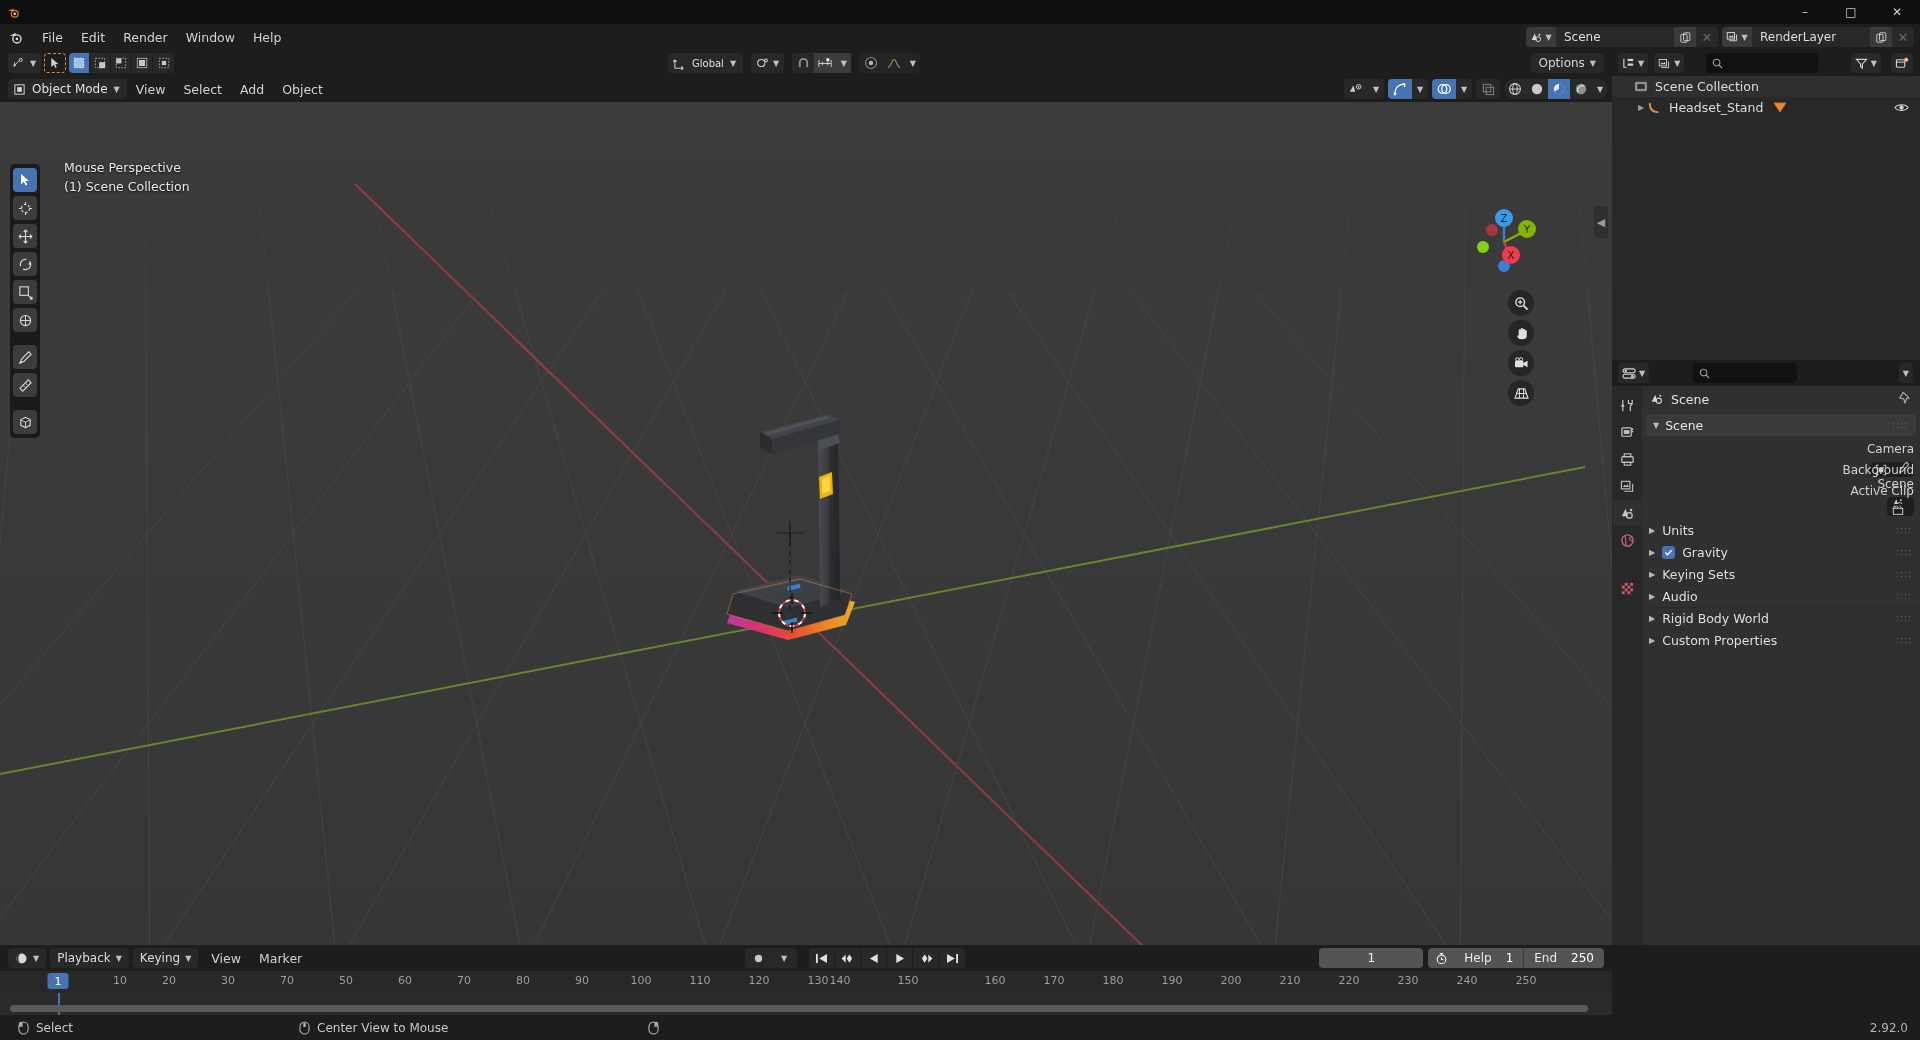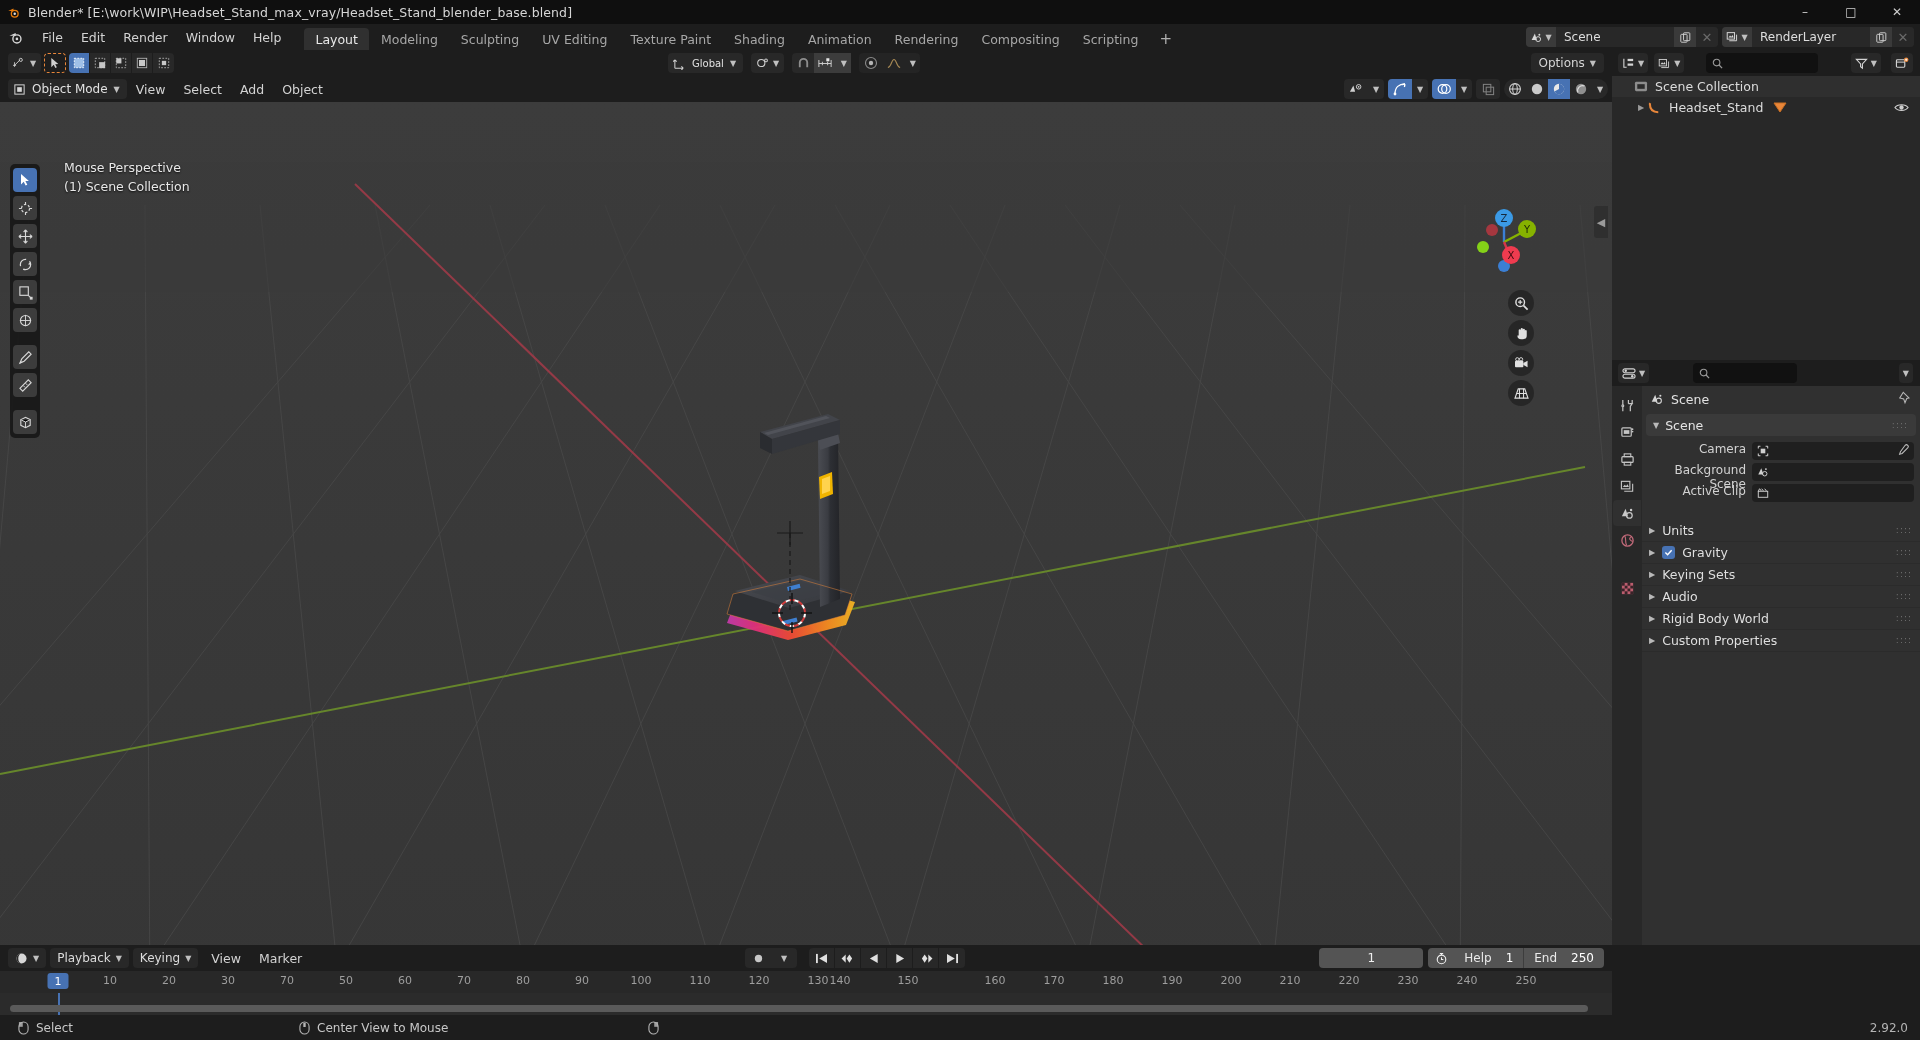--- a/index.html
+++ b/index.html
@@ -159,21 +159,21 @@
   .props { position:absolute; left:1612px; top:360px; width:308px; height:585px; background:#303030;}
   .props-header { position:absolute; top:0; left:0; width:308px; height:26px; background:#1d1d1d; display:flex; align-items:center;}
   .ptabs { position:absolute; left:0; top:26px; width:30px; height:559px; background:#282828;
            display:flex; flex-direction:column; align-items:center; padding-top:6px; gap:1px;}
   .ptab { width:28px; height:26px; display:flex; align-items:center; justify-content:center; border-radius:4px 0 0 4px;}
   .ptab.on { background:#303030; }
   .pbody { position:absolute; left:30px; top:26px; width:278px; height:559px; background:#303030; }
   .breadcrumb { display:flex; align-items:center; height:26px; padding-left:8px; gap:7px; font-size:12.5px; color:#e2e2e2;}
   .panel-head { display:flex; align-items:center; height:22px; padding-left:7px; gap:6px; font-size:12.5px; color:#e4e4e4; background:#3a3a3a; border-radius:4px; margin: 2px 4px;}
   .tri { font-size:8px; color:#b9b9b9; }
-  .prow { display:flex; align-items:flex-start; height:20px; margin: 1px 6px 1px 0; gap:6px;}
+  .prow { display:flex; align-items:flex-end; height:20px; margin: 1px 6px 1px 0; gap:6px;flex-direction:column;}
   .plabel { width: 104px; text-align:right; font-size:12px; color:#d2d2d2;}
   .pfield { flex:1; height:18px; background:#1f1f1f; border-radius:4px; display:flex; align-items:center; padding:0 5px; gap:5px;}
   .collapsed-row { display:flex; align-items:center; height:22px; padding-left:7px; gap:7px; font-size:12.5px; color:#dfdfdf;
                    border-bottom:1px solid #2b2b2b;}
   .grip { margin-left:auto; margin-right:8px; color:#6e6e6e; font-size:9px; letter-spacing:1px; line-height:5px;}
   .ckbox { width:13px; height:13px; background:#4772b3; border-radius:3px; display:flex; align-items:center; justify-content:center;}
 
   
   .statusbar { position:absolute; left:0; top: 1016px; width:1920px; height:24px; background:#1d1d1d;
                display:flex; align-items:center; }
@@ -186,21 +186,20 @@
 <div id="app">
 
   <div class="titlebar">
     <span class="tb-icon">
       <svg width="13" height="13" viewBox="0 0 16 16">
         <circle cx="9.5" cy="9.5" r="4.2" fill="none" stroke="#e87d0d" stroke-width="1.6"></circle>
         <path d="M1.5 6 L8 3 L8 6 Z" fill="#e87d0d"></path>
         <circle cx="9.5" cy="9.5" r="1.5" fill="#e0e0e0"></circle>
       </svg>
     </span>
-    <span class="tb-text">Blender* [E:\work\WIP\Headset_Stand_max_vray/Headset_Stand_blender_base.blend]</span>
     <div class="wincontrols">
       <div class="wc">–</div>
       <div class="wc">□</div>
       <div class="wc close">✕</div>
     </div>
   </div>
 
   <div class="topbar">
     <span class="blender-logo">
       <svg width="15" height="15" viewBox="0 0 16 16">
@@ -208,33 +207,20 @@
         <path d="M1.5 6.2 L8.2 3.2 L8.2 6.2 Z" fill="#d8d8d8"></path>
         <circle cx="9.5" cy="9.5" r="1.4" fill="#d8d8d8"></circle>
       </svg>
     </span>
     <div class="menu-item">File</div>
     <div class="menu-item">Edit</div>
     <div class="menu-item">Render</div>
     <div class="menu-item">Window</div>
     <div class="menu-item">Help</div>
 
-    <div class="ws-tabs">
-      <div class="ws-tab active">Layout</div>
-      <div class="ws-tab">Modeling</div>
-      <div class="ws-tab">Sculpting</div>
-      <div class="ws-tab">UV Editing</div>
-      <div class="ws-tab">Texture Paint</div>
-      <div class="ws-tab">Shading</div>
-      <div class="ws-tab">Animation</div>
-      <div class="ws-tab">Rendering</div>
-      <div class="ws-tab">Compositing</div>
-      <div class="ws-tab">Scripting</div>
-      <div class="ws-add">+</div>
-    </div>
 
     <div class="topbar-right">
       <div class="id-block">
         <span class="id-icon">
           <svg width="13" height="13" viewBox="0 0 16 16">
             <path d="M2 11 L6 3 L8.5 11 Z" fill="#d8d8d8"></path>
             <circle cx="10" cy="10" r="3" fill="none" stroke="#d8d8d8" stroke-width="1.2"></circle>
             <circle cx="11.5" cy="4.5" r="1.2" fill="#d8d8d8"></circle>
           </svg>
           <span class="chev">▼</span>
@@ -763,21 +749,21 @@
           <span class="v">1</span>
           <span style="width:1px;height:20px;background:#3d3d3d"></span>
           <span class="k">End</span>
           <span class="v">250</span>
         </div>
       </div>
     </div>
 
     <div class="tl-ruler">
       <div class="playhead-lbl" style="left:58px">1</div>
-      <div class="tick" style="left:110px">10</div>
+      <div class="tick" style="left:120px">10</div>
       <div class="tick" style="left:169px">20</div>
       <div class="tick" style="left:228px">30</div>
       <div class="tick" style="left:287px">70</div>
       <div class="tick" style="left:346px">50</div>
       <div class="tick" style="left:405px">60</div>
       <div class="tick" style="left:464px">70</div>
       <div class="tick" style="left:523px">80</div>
       <div class="tick" style="left:582px">90</div>
       <div class="tick" style="left:641px">100</div>
       <div class="tick" style="left:700px">110</div>

